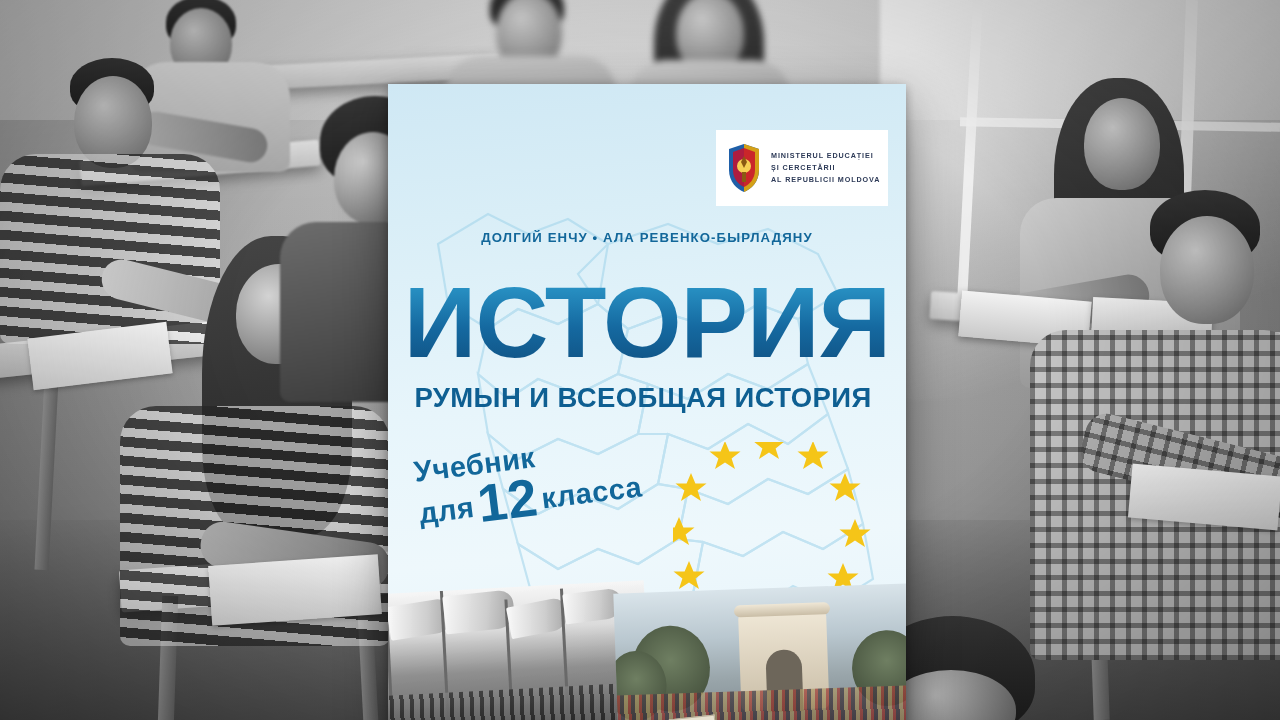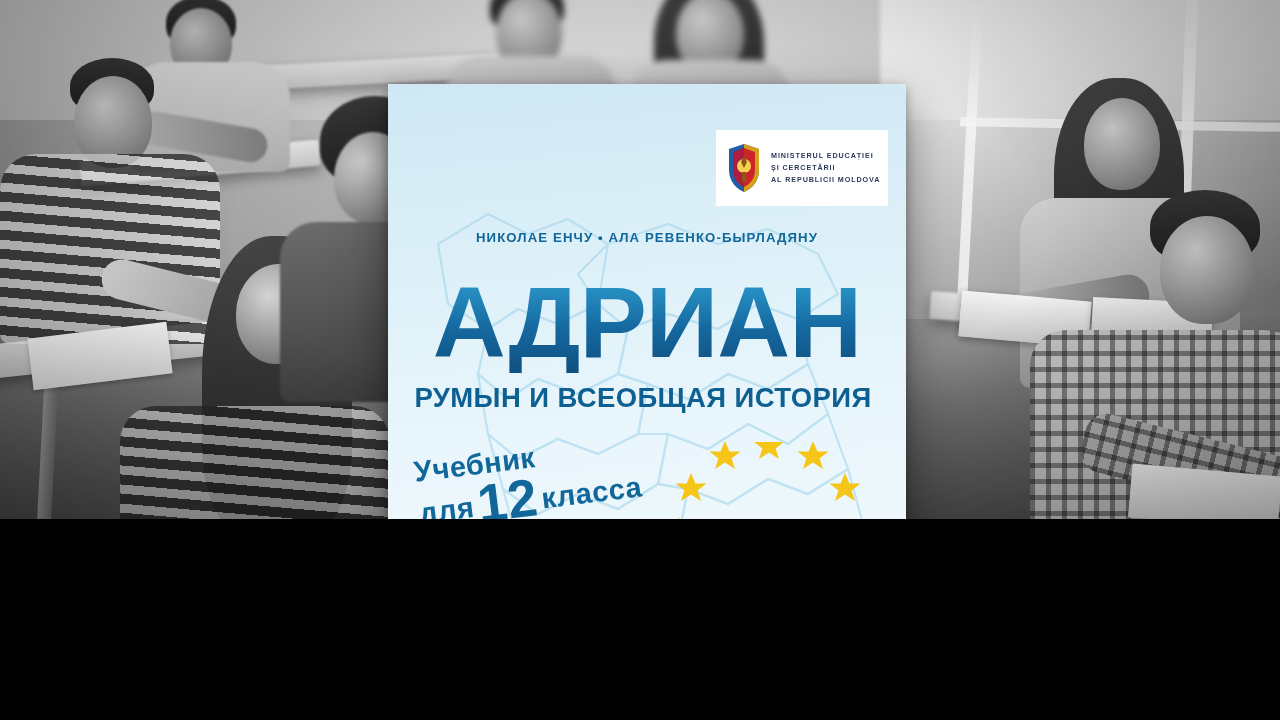--- a/index.html
+++ b/index.html
@@ -10,21 +10,21 @@
   body {
     width: 1280px;
     height: 720px;
     overflow: hidden;
     font-family: "Liberation Sans", sans-serif;
   }
 
   .scene {
     position: relative;
     width: 1280px;
-    height: 519px;
+    height: 720px;
     overflow: hidden;
     background: #a16207;
   }
 
   
   .bg-photo {
     position: absolute;
     inset: 0;
     filter: grayscale(100%);
     background:
@@ -446,24 +446,24 @@
         </svg>
       </div>
       <div class="ministry-text">
         <div>MINISTERUL EDUCAȚIEI</div>
         <div>ȘI CERCETĂRII</div>
         <div>AL REPUBLICII MOLDOVA</div>
       </div>
     </div>
 
     <div class="authors">
-      <div>НИКОЛАЕ ЕНЧУ • АЛА РЕВЕНКО-БЫРЛАДЯНУ</div>
-    </div>
-
-    <div class="title-main">АДРИАН</div>
+      <div>ДОЛГИЙ ЕНЧУ • АЛА РЕВЕНКО-БЫРЛАДЯНУ</div>
+    </div>
+
+    <div class="title-main">ИСТОРИЯ</div>
     <div class="title-sub">РУМЫН И ВСЕОБЩАЯ ИСТОРИЯ</div>
 
     <div class="grade-block">
       <div class="grade-line1">Учебник</div>
       <div class="grade-line2">
         <span>для</span><span class="num">12</span><span>класса</span>
       </div>
     </div>
 
     <div class="stars">

